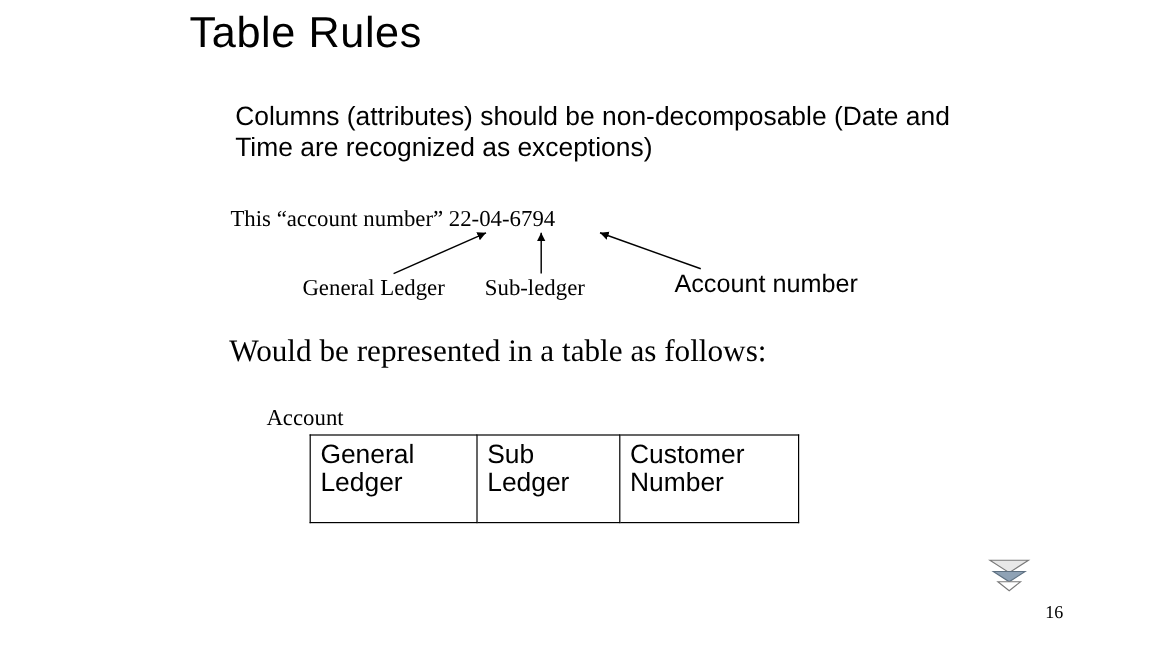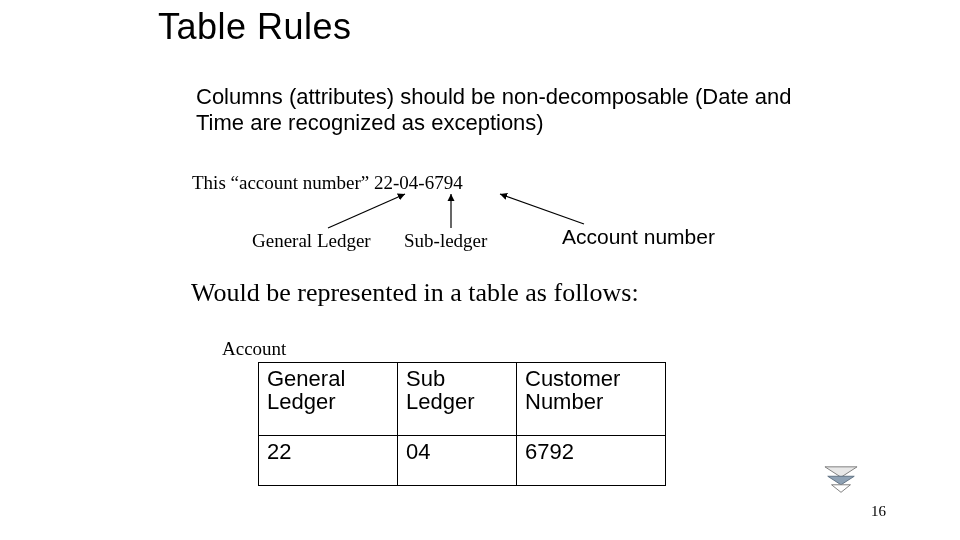--- a/index.html
+++ b/index.html
@@ -136,25 +136,20 @@
 
 <div class="account-label verdana">Account</div>
 
 <table class="tbl">
   <tbody>
       <tr>
     <td class="c1">General<br>Ledger</td>
     <td class="c2">Sub<br>Ledger</td>
     <td class="c3">Customer<br>Number</td>
   </tr>
-  <tr>
-    <td class="c1">22</td>
-    <td class="c2">04</td>
-    <td class="c3">6792</td>
-  </tr>
 </tbody>
   </table>
 
 <svg class="decor" viewBox="0 0 40 36">
   <polygon points="3,3 37,3 20,14" fill="#e8e8e8" stroke="#7a7a7a" stroke-width="1"></polygon>
   <polygon points="6,13 34,13 20,22" fill="#8fa2b5" stroke="#5e7081" stroke-width="1"></polygon>
   <polygon points="10,22 30,22 20,30" fill="#ffffff" stroke="#7a7a7a" stroke-width="1"></polygon>
 </svg>
 
 <div class="page-num verdana">16</div>

